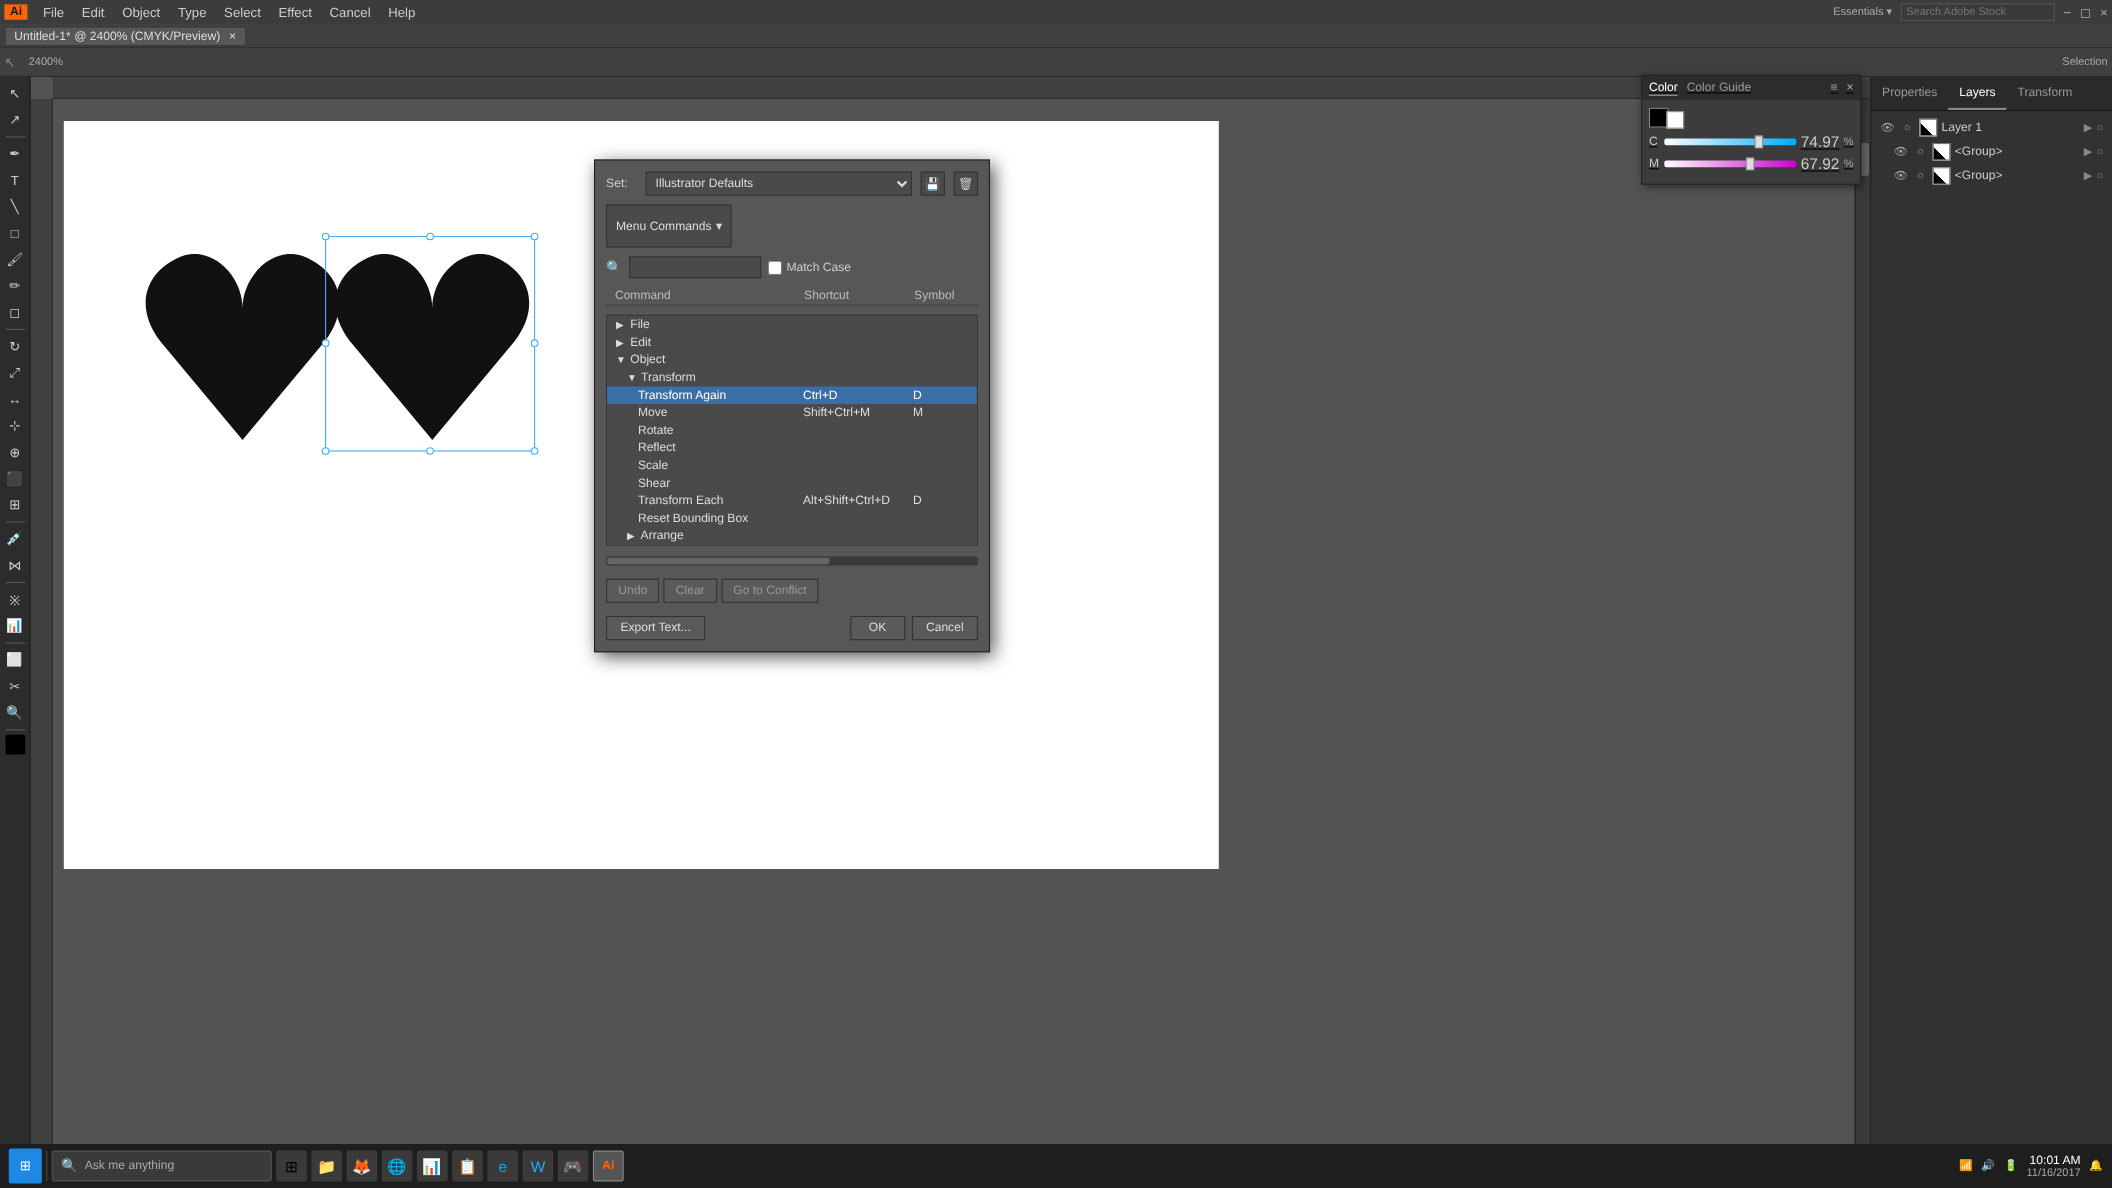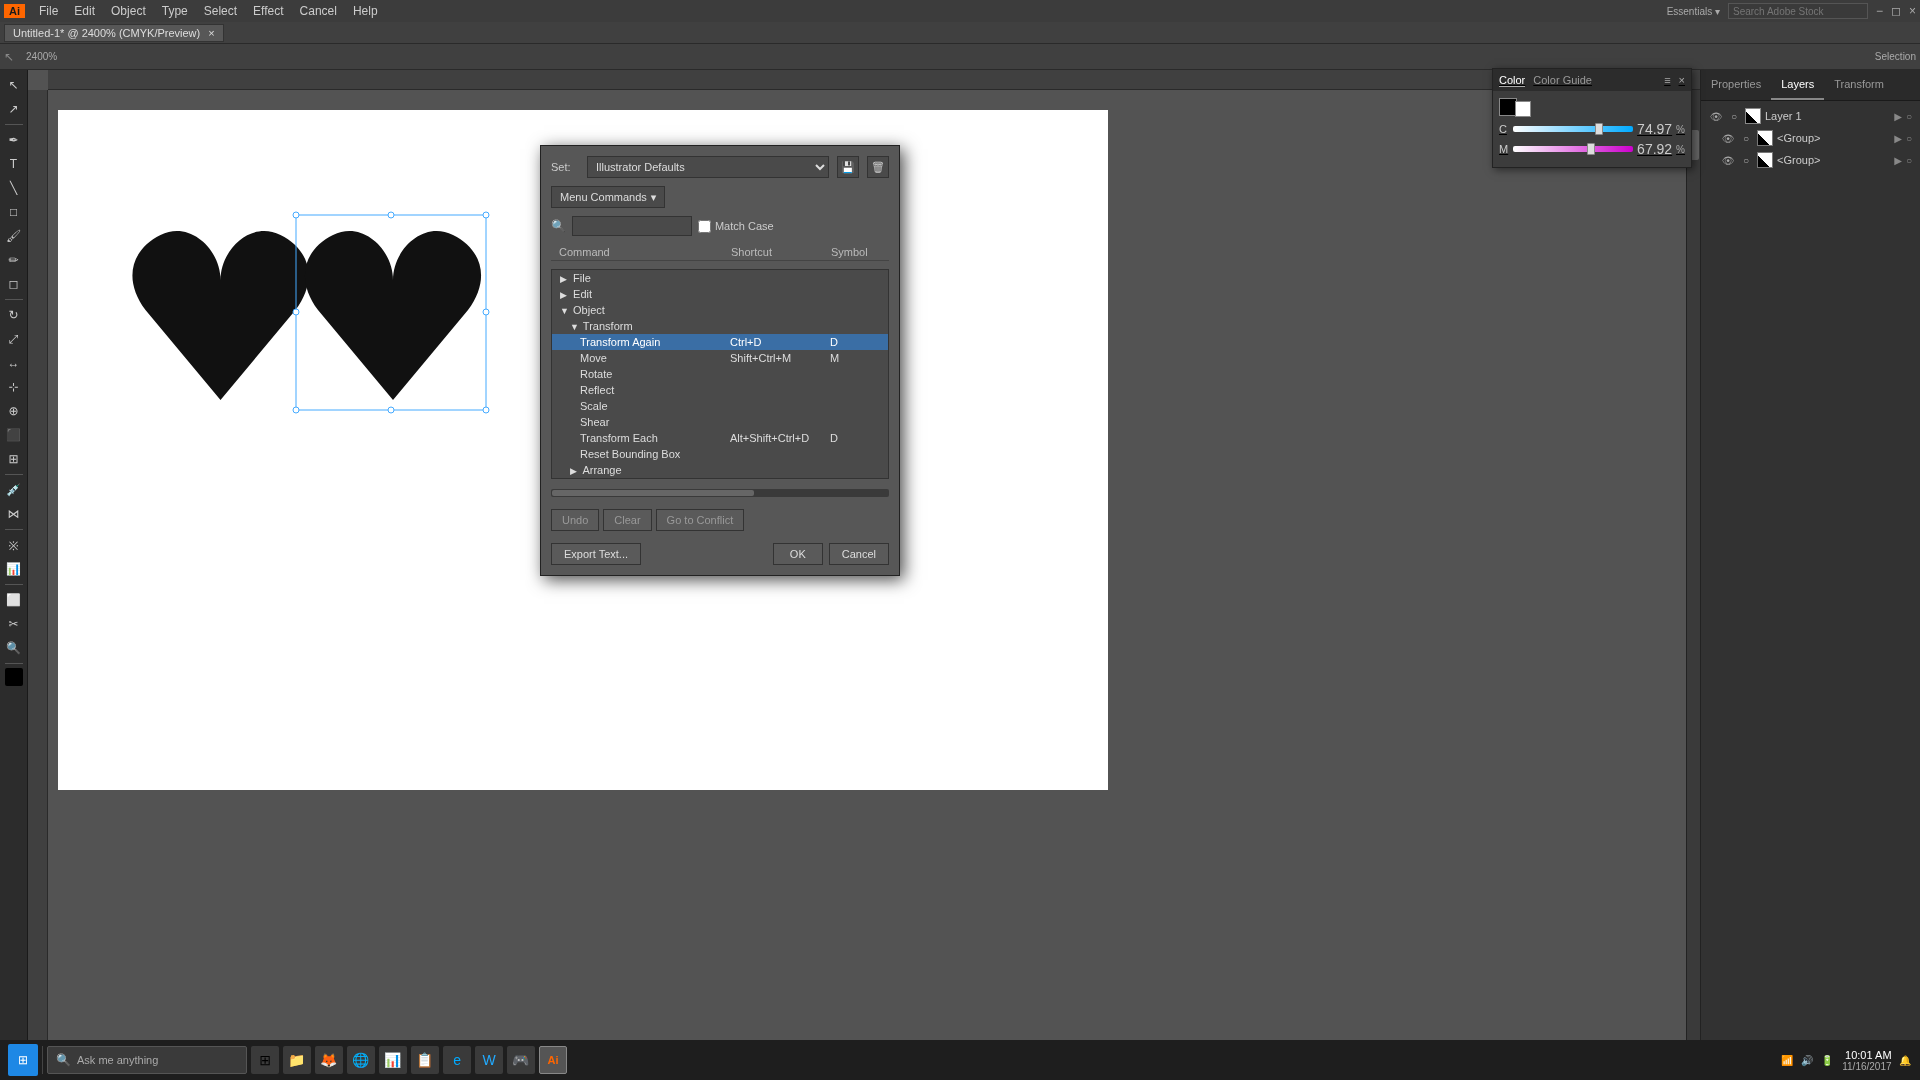--- a/index.html
+++ b/index.html
@@ -73,21 +73,21 @@
       font-size: 11px; padding: 2px 4px; height: 22px;
     }
     .kbd-icon-btn {
       width: 22px; height: 22px; background: #4a4a4a; border: 1px solid #333;
       color: #ccc; font-size: 11px; display: flex; align-items: center; justify-content: center;
       cursor: pointer;
     }
     .kbd-dropdown-row { display: flex; align-items: center; gap: 4px; }
     .kbd-menu-btn {
       background: #4a4a4a; border: 1px solid #333; color: #ddd;
-      font-size: 11px; padding: 2px 8px; height: 22px; display: flex; align-items: center; gap: 4px;
+      font-size: 11px; padding: 2px 8px; height: 39px; display: flex; align-items: center; gap: 4px;
       cursor: pointer;
     }
     .kbd-search { display: flex; align-items: center; gap: 6px; }
     .kbd-search-input {
       width: 120px; background: #4a4a4a; border: 1px solid #333; color: #ddd;
       font-size: 11px; padding: 2px 4px; height: 20px;
     }
     .kbd-match-case { display: flex; align-items: center; gap: 4px; font-size: 11px; color: #ccc; }
     .kbd-table-header {
       display: grid; grid-template-columns: 1fr 100px 50px;

